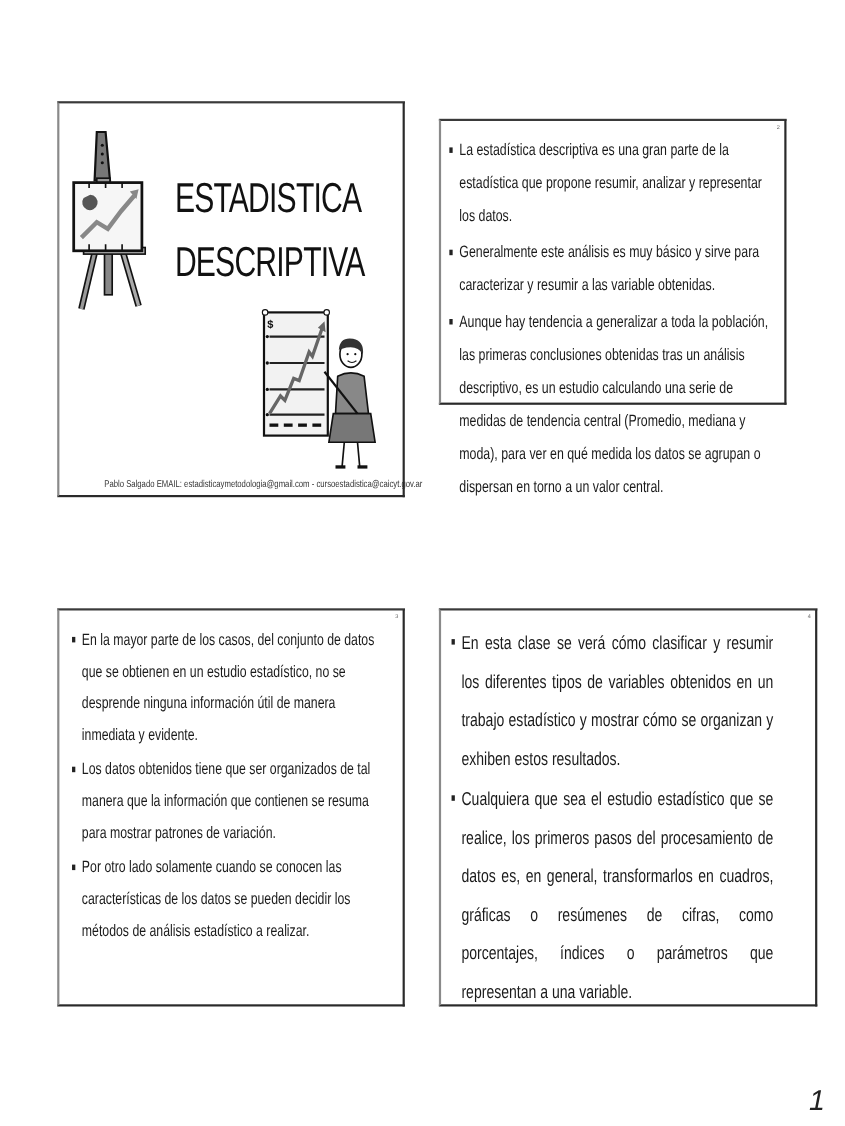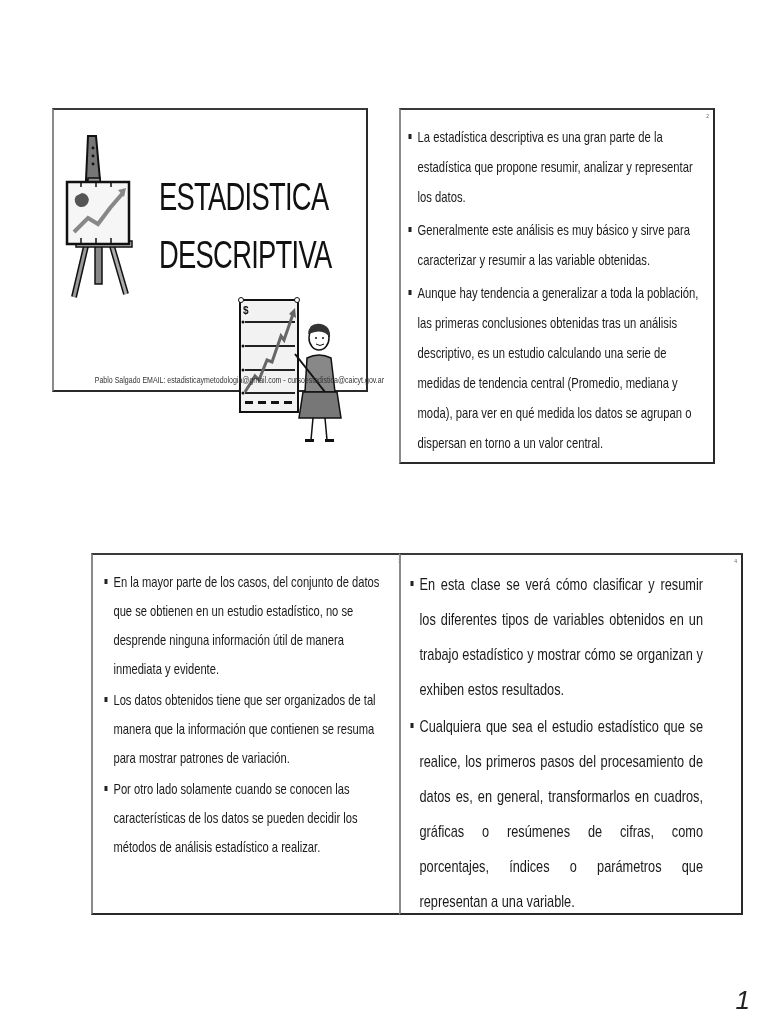--- a/index.html
+++ b/index.html
@@ -5,23 +5,23 @@
   html, body { margin: 0; padding: 0; }
   body {
     width: 768px; height: 1024px; background: #ffffff; position: relative; overflow: hidden;
     font-family: "Liberation Sans", sans-serif; color: #1a1a1a;
   }
   .slide {
     position: absolute; background: #fff; box-sizing: border-box;
     border-top: 2px solid #3a3a3a; border-left: 2px solid #8a8a8a;
     border-right: 2px solid #2a2a2a; border-bottom: 2px solid #2a2a2a;
   }
-  #s1 { left: 52px; top: 108px; width: 316px; height: 284px; }
-  #s2 { left: 399px; top: 108px; width: 316px; height: 356px; }
-  #s3 { left: 52px; top: 553px; width: 316px; height: 362px; margin-left: 39px; }
+  #s1 { left: 52px; top: 92px; width: 316px; height: 360px; }
+  #s2 { left: 399px; top: 108px; width: 316px; height: 260px; }
+  #s3 { left: 52px; top: 553px; width: 316px; height: 362px; }
   #s4 { left: 399px; top: 553px; width: 344px; height: 362px; }
 
   .slide-num { position: absolute; right: 4px; top: 3px; font-size: 5px; color: #666; }
 
   .title-block { position: absolute; left: 105px; top: 58px; }
   .title-line {
     font-size: 38px; line-height: 58px; letter-spacing: -1px;
     transform: scaleX(0.72); transform-origin: left center; white-space: nowrap; color: #111;
   }
   .footer {

